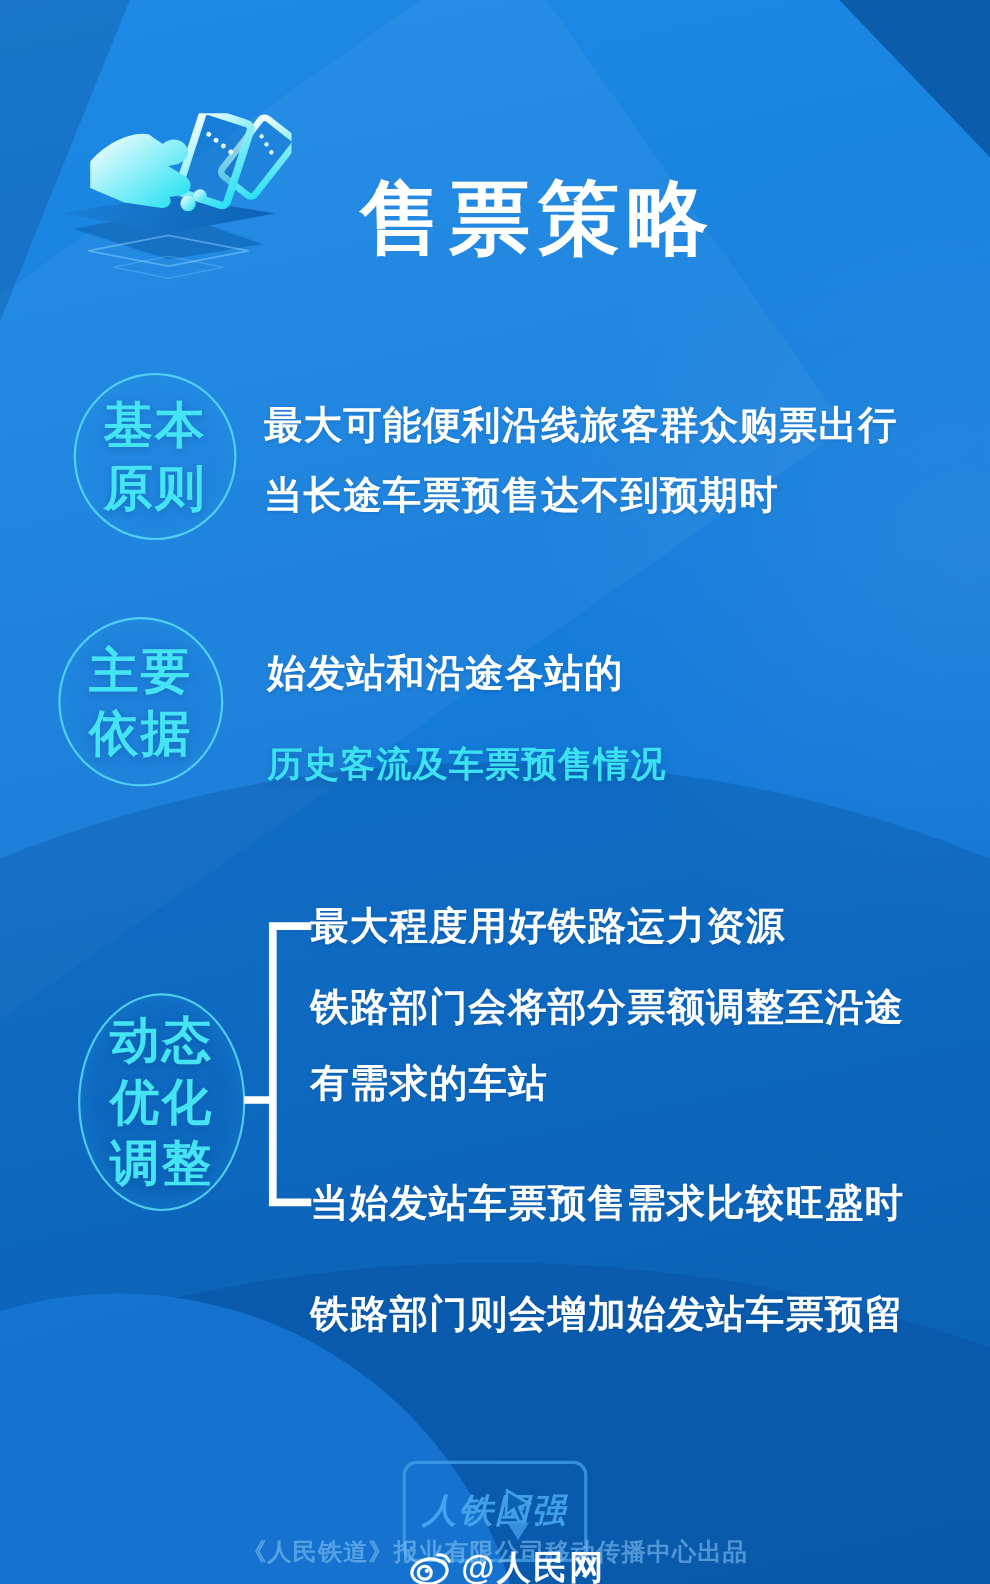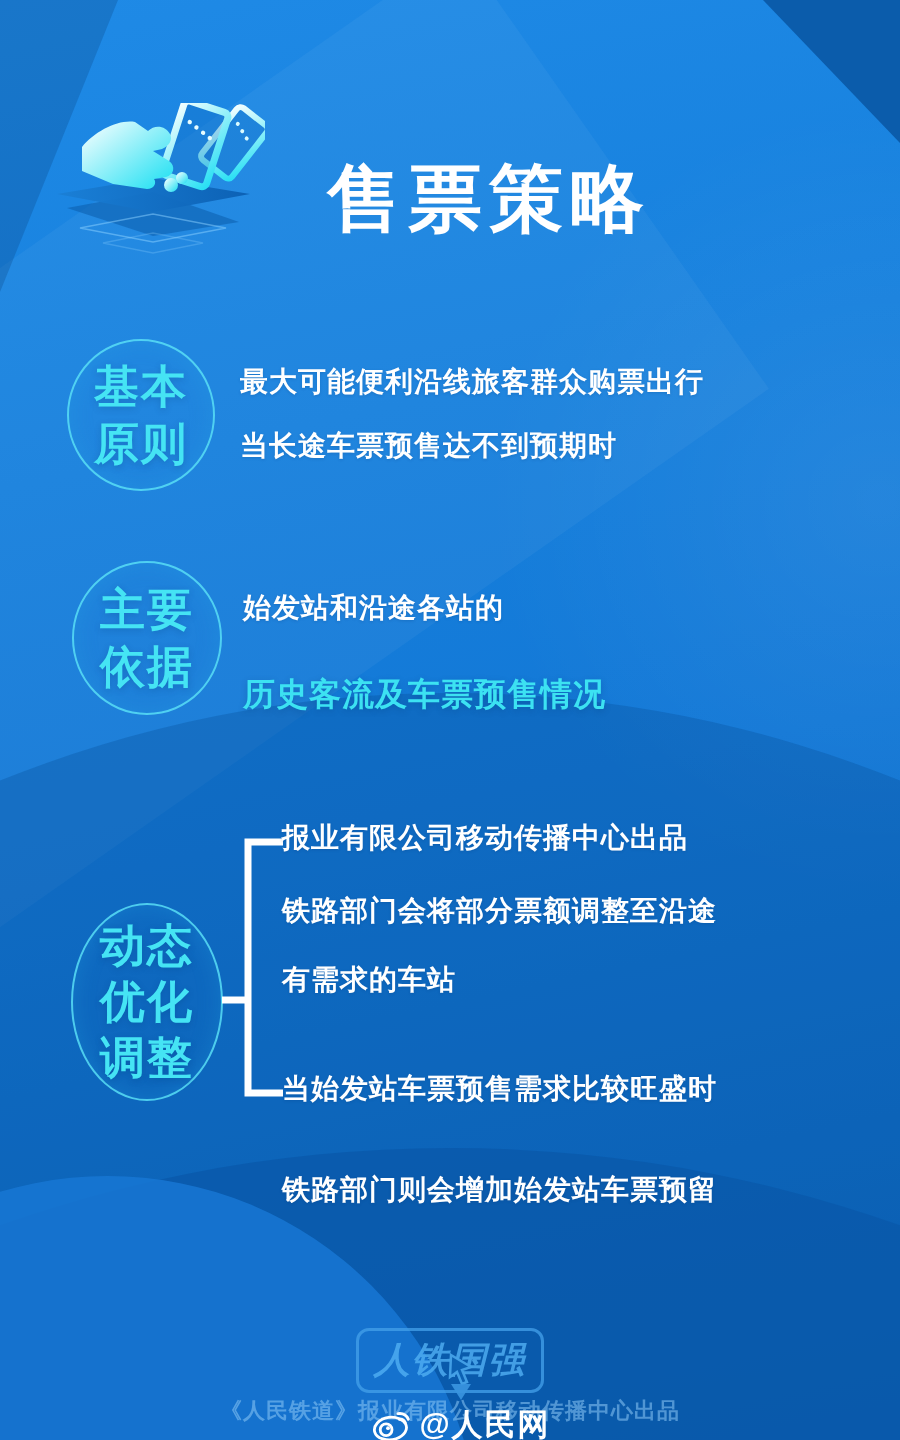--- a/index.html
+++ b/index.html
@@ -32,43 +32,43 @@
     letter-spacing:7px;white-space:nowrap;}
   .hero-icon{left:45px;top:103px;width:220px;height:165px;}
 
   
   .badge{border:2px solid rgba(88,222,246,.85);border-radius:50%;
     display:flex;flex-direction:column;align-items:center;justify-content:center;
     box-shadow:inset 0 0 22px rgba(40,170,230,.25);}
   .badge span{display:block;font-size:45px;font-weight:800;line-height:57px;
     color:#45e4f4;letter-spacing:2px;text-shadow:0 2px 6px rgba(0,60,120,.25);}
   .badge-1{left:67px;top:339px;width:148px;height:152px;}
-  .badge-2{left:72px;top:561px;width:150px;height:154px;}
+  .badge-2{left:53px;top:561px;width:150px;height:154px;}
   .badge-3{left:71px;top:903px;width:152px;height:198px;}
   .badge-3 span{line-height:56px;}
 
   
-  .line{color:#fff;font-size:28px;font-weight:600;letter-spacing:1px;white-space:nowrap;
+  .line{color:#fff;font-size:35px;font-weight:600;letter-spacing:1px;white-space:nowrap;
     text-shadow:0 1px 3px rgba(0,50,110,.2);}
   .t-s1l1{left:240px;top:363px;}
   .t-s1l2{left:240px;top:427px;}
   .t-s2l1{left:243px;top:589px;}
   .highlight{left:243px;top:673px;font-size:32px;font-weight:800;color:#3ce2f2;
     letter-spacing:1px;white-space:nowrap;text-shadow:0 2px 6px rgba(0,60,120,.3);}
   .t-s3a1{left:282px;top:819px;}
   .t-s3a2{left:282px;top:892px;}
   .t-s3a3{left:282px;top:961px;}
   .t-s3b1{left:282px;top:1070px;}
   .t-s3b2{left:282px;top:1143px;margin-top:28px;}
   .bracket{left:215px;top:830px;width:80px;height:280px;}
 
   
   .logo-wrap{left:50%;top:1328px;transform:translateX(-50%);opacity:.85;}
   .logo-bubble{position:relative;border:3px solid rgba(66,160,233,.9);border-radius:13px;
-    padding:5px 15px;color:rgba(80,175,242,.95);font-size:36px;font-weight:800;
+    padding:22px 15px;color:rgba(80,175,242,.95);font-size:31px;font-weight:800;
     letter-spacing:2px;white-space:nowrap;font-style:italic;font-family:Liberation Serif, serif;}
   .logo-tail{position:absolute;left:92px;top:53px;width:0;height:0;
     border-left:10px solid transparent;border-right:10px solid transparent;
     border-top:16px solid rgba(66,160,233,.9);}
   .logo-cursor{position:absolute;left:88px;top:22px;width:30px;height:34px;}
   .credit{left:0;top:1396px;width:900px;text-align:center;font-size:22px;
     color:rgba(140,200,245,.55);letter-spacing:1px;font-weight:bold;}
   .weibo-row{left:50%;top:1404px;transform:translateX(-50%);margin-left:10px;
     display:flex;align-items:center;gap:8px;}
   .weibo-handle{color:#fff;font-size:31px;font-weight:700;letter-spacing:2px;white-space:nowrap;}
@@ -141,21 +141,21 @@
 
   <div class="abs badge badge-3">
     <span>动态</span>
     <span>优化</span>
     <span>调整</span>
   </div>
   <svg class="abs bracket" viewBox="0 0 80 280">
     <path d="M68,12 L33,12 L33,263 L68,263" fill="none" stroke="#ffffff" stroke-width="7"></path>
     <path d="M33,170 L7,170" fill="none" stroke="#ffffff" stroke-width="7"></path>
   </svg>
-  <div class="abs line t-s3a1">报业有限公司移动传播中心出品</div>
+  <div class="abs line t-s3a1">最大程度用好铁路运力资源</div>
   <div class="abs line t-s3a2">铁路部门会将部分票额调整至沿途</div>
   <div class="abs line t-s3a3">有需求的车站</div>
   <div class="abs line t-s3b1">当始发站车票预售需求比较旺盛时</div>
   <div class="abs line t-s3b2">铁路部门则会增加始发站车票预留</div>
 
   <div class="abs logo-wrap">
     <div class="logo-bubble">
       <span>人铁国强</span>
       <svg class="logo-cursor" viewBox="0 0 30 34">
         <path d="M4,2 L24,14 L15,17 L20,29 L15,31 L10,19 L3,24 Z" fill="#0d63b5" stroke="rgba(80,175,242,.95)" stroke-width="2.5"></path>

